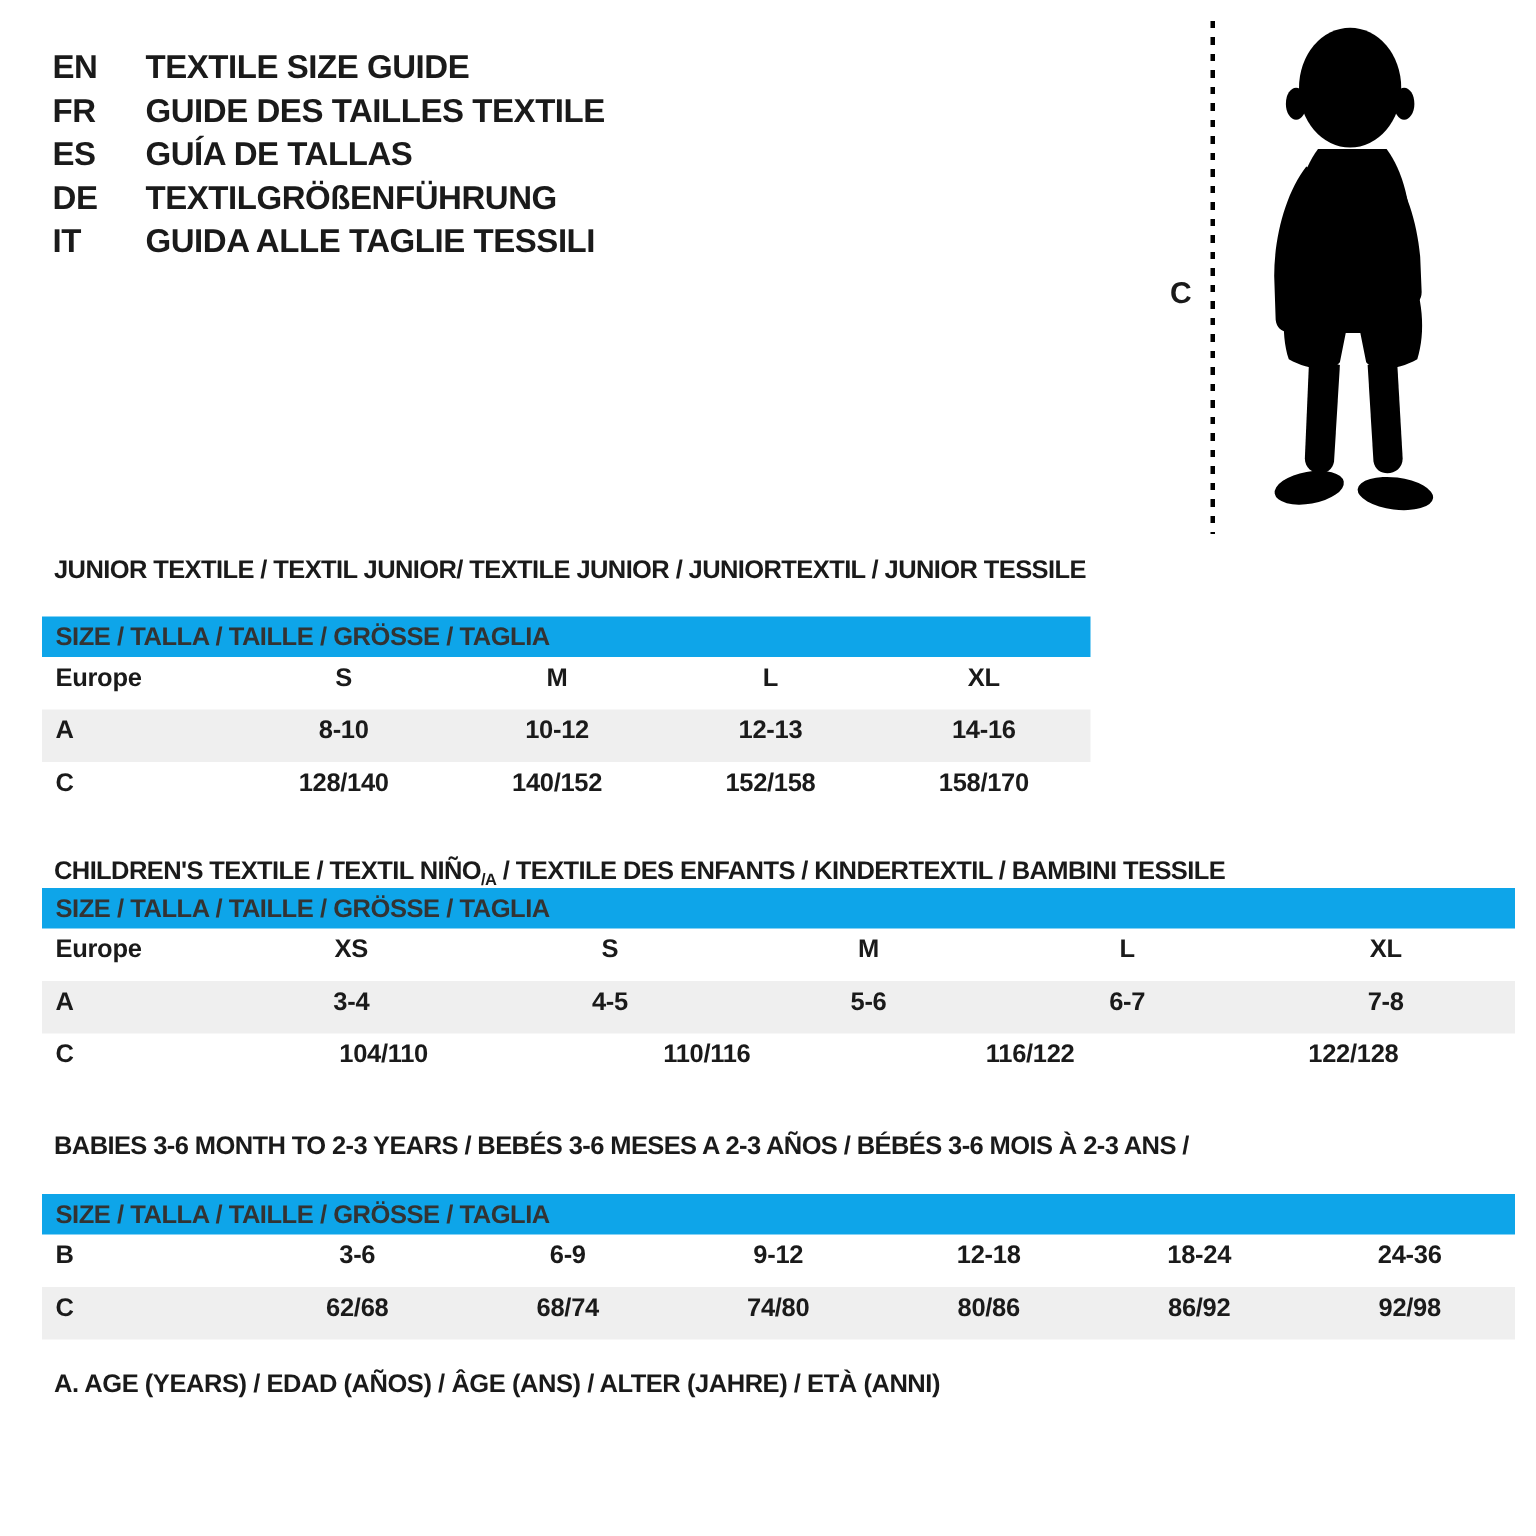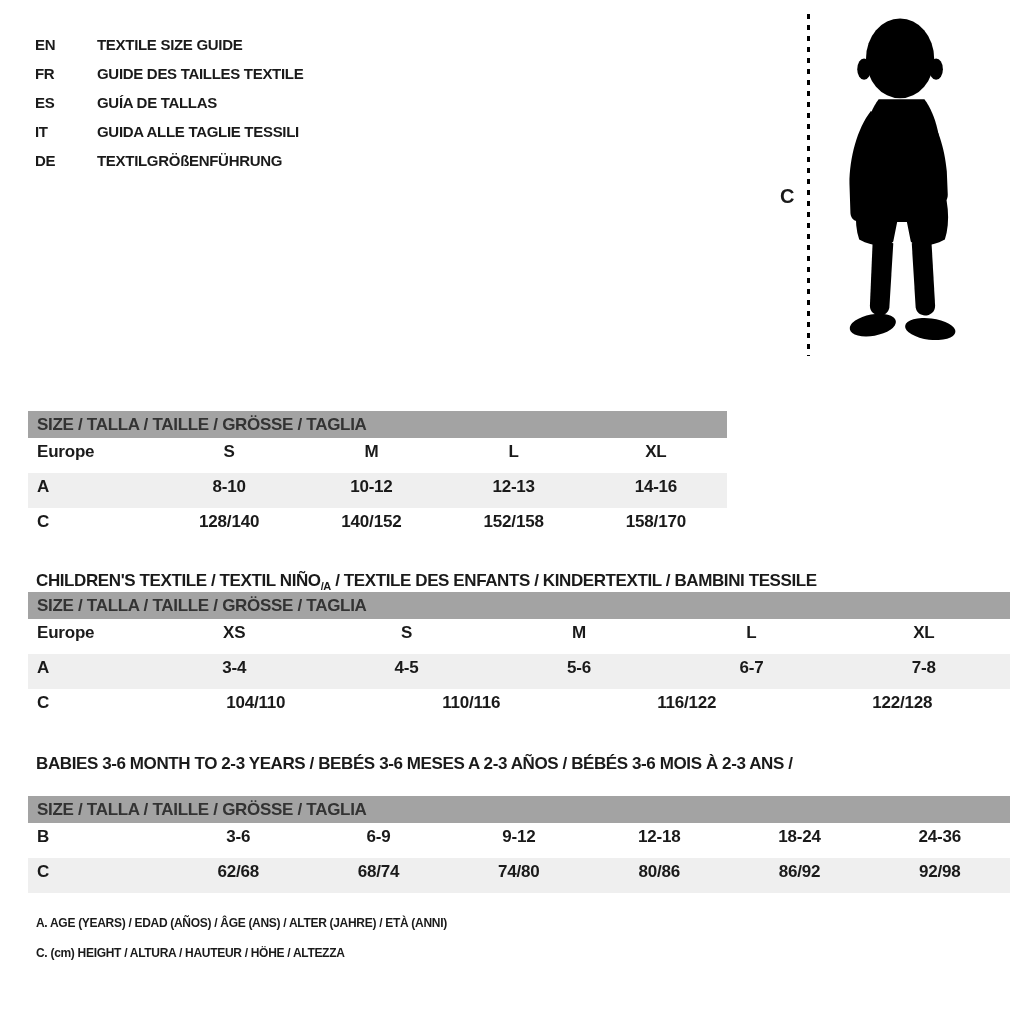--- a/index.html
+++ b/index.html
@@ -1,51 +1,51 @@
 <!DOCTYPE html>
 <html><head>
 <meta charset="utf-8">
 <style>
   html,body{margin:0;padding:0;background:#fff;}
   .page{position:relative;width:1024px;height:1024px;background:#ffffff;overflow:hidden;
         font-family:"Liberation Sans",sans-serif;color:#1a1a1a;}
 
   
   .lang{position:absolute;top:30px;left:35px;}
-  .lang-row{display:flex;height:29px;align-items:center;font-weight:bold;font-size:15px;letter-spacing:-0.3px;}
+  .lang-row{display:flex;height:29px;align-items:center;font-weight:bold;font-size:22px;letter-spacing:-0.3px;}
   .lang-code{width:62px;}
 
   
   .fig-line{position:absolute;left:807px;top:14px;width:3px;height:342px;
             background:repeating-linear-gradient(to bottom,#000 0 5px,transparent 5px 11px);}
   .fig-c{position:absolute;left:780px;top:185px;font-size:20px;font-weight:bold;}
   .fig-svg{position:absolute;left:830px;top:10px;width:146px;height:348px;}
 
   
   .sec-title{position:absolute;left:36px;font-size:17px;font-weight:bold;letter-spacing:-0.4px;white-space:nowrap;}
   .sub{font-size:11px;vertical-align:-4px;font-weight:bold;}
 
   
   .size-table{position:absolute;left:28px;}
-  .size-table .bar{height:27px;line-height:27px;background:#a3a3a3;color:#333333;
+  .size-table .bar{height:27px;line-height:27px;background:#0ea5e9;color:#333333;
                    font-weight:bold;font-size:17px;padding-left:9px;letter-spacing:-0.3px;}
   .size-table .row{display:flex;height:35px;line-height:27px;font-size:17px;font-weight:bold;letter-spacing:-0.2px;}
   .size-table .row.shade{background:#efefef;}
   .row .lbl{padding-left:9px;text-align:left;}
   .row .val{flex:1;text-align:center;}
   .t1{top:411px;width:699px;}  .t1 .lbl{width:121px;}
   .t2{top:592px;width:982px;}  .t2 .lbl{width:111px;}
   .t3{top:796px;width:982px;}  .t3 .lbl{width:131px;}
   #title-1{top:370px;}
   #title-2{top:571px;}
   #title-3a{top:719px;margin-top:35px;}
   #title-3b{top:748px;}
 
   
-  .notes{position:absolute;left:36px;top:908px;font-weight:bold;font-size:12px;letter-spacing:-0.3px;}
+  .notes{position:absolute;left:36px;top:908px;font-weight:bold;font-size:17px;letter-spacing:-0.3px;}
   .notes div{height:30px;line-height:30px;white-space:nowrap;}
 </style>
 </head>
 <body>
 
 <div class="page">
 
   <div class="lang">
     <div class="lang-row">
       <span class="lang-code">EN</span>
@@ -53,26 +53,26 @@
     </div>
     <div class="lang-row">
       <span class="lang-code">FR</span>
       <span>GUIDE DES TAILLES TEXTILE</span>
     </div>
     <div class="lang-row">
       <span class="lang-code">ES</span>
       <span>GUÍA DE TALLAS</span>
     </div>
     <div class="lang-row">
+      <span class="lang-code">DE</span>
+      <span>TEXTILGRÖßENFÜHRUNG</span>
+    </div>
+    <div class="lang-row">
       <span class="lang-code">IT</span>
       <span>GUIDA ALLE TAGLIE TESSILI</span>
-    </div>
-    <div class="lang-row">
-      <span class="lang-code">DE</span>
-      <span>TEXTILGRÖßENFÜHRUNG</span>
     </div>
   </div>
 
   <div class="fig-line"></div>
   <div class="fig-c">C</div>
   <svg class="fig-svg" viewBox="0 0 150 350">
     <g fill="#000000">
       <ellipse cx="72" cy="46" rx="35" ry="41"></ellipse>
       <ellipse cx="35" cy="57" rx="7" ry="11"></ellipse>
       <ellipse cx="109" cy="57" rx="7" ry="11"></ellipse>
@@ -80,20 +80,21 @@
       <path d="M42,100 C28,118 20,148 20,175 L21,205 C22,216 36,216 37,205 L39,170 C41,143 45,118 50,106 Z"></path>
       <path d="M100,102 C110,114 118,138 120,162 L121,186 C121,197 108,198 107,187 L104,158 C102,136 98,116 94,108 Z"></path>
       <path d="M36,168 C26,188 24,214 30,232 C44,240 60,240 65,234 L69,214 L79,214 L83,234 C88,240 104,240 118,232 C124,214 122,188 112,168 Z"></path>
       <path d="M44,230 L41,300 C41,312 59,314 61,302 L65,236 Z"></path>
       <path d="M104,230 L108,300 C108,312 90,314 88,302 L84,236 Z"></path>
       <ellipse cx="44" cy="320" rx="24" ry="11" transform="rotate(-10 44 320)"></ellipse>
       <ellipse cx="103" cy="324" rx="26" ry="11" transform="rotate(7 103 324)"></ellipse>
     </g>
   </svg>
 
+  <div class="sec-title" id="title-1">JUNIOR TEXTILE / TEXTIL JUNIOR/ TEXTILE JUNIOR / JUNIORTEXTIL / JUNIOR TESSILE</div>
   <div class="size-table t1">
     <div class="bar">SIZE / TALLA / TAILLE / GRÖSSE / TAGLIA</div>
     <div class="row">
       <div class="lbl">Europe</div>
       <div class="val">S</div>
       <div class="val">M</div>
       <div class="val">L</div>
       <div class="val">XL</div>
     </div>
     <div class="row shade">
@@ -160,16 +161,15 @@
       <div class="val">68/74</div>
       <div class="val">74/80</div>
       <div class="val">80/86</div>
       <div class="val">86/92</div>
       <div class="val">92/98</div>
     </div>
   </div>
 
   <div class="notes">
     <div>A. AGE (YEARS) / EDAD (AÑOS) / ÂGE (ANS) / ALTER (JAHRE) / ETÀ (ANNI)</div>
-    <div>C. (cm) HEIGHT / ALTURA / HAUTEUR / HÖHE / ALTEZZA</div>
   </div>
 
 </div>
 
 </body></html>

